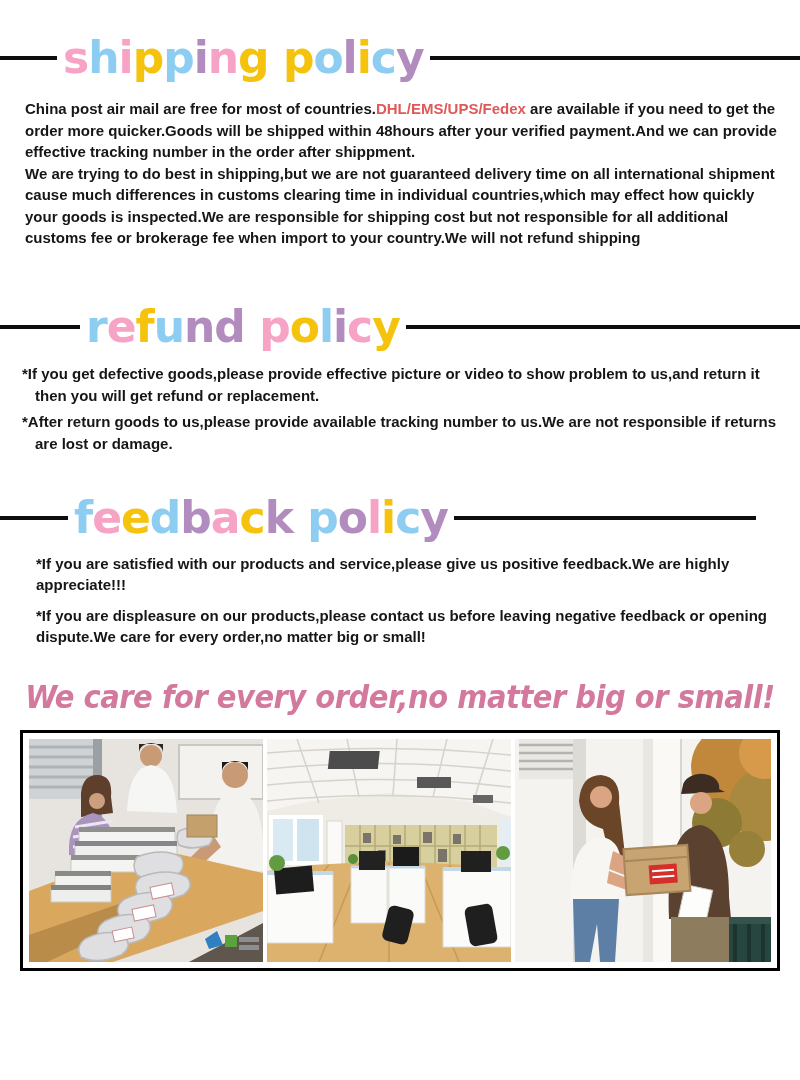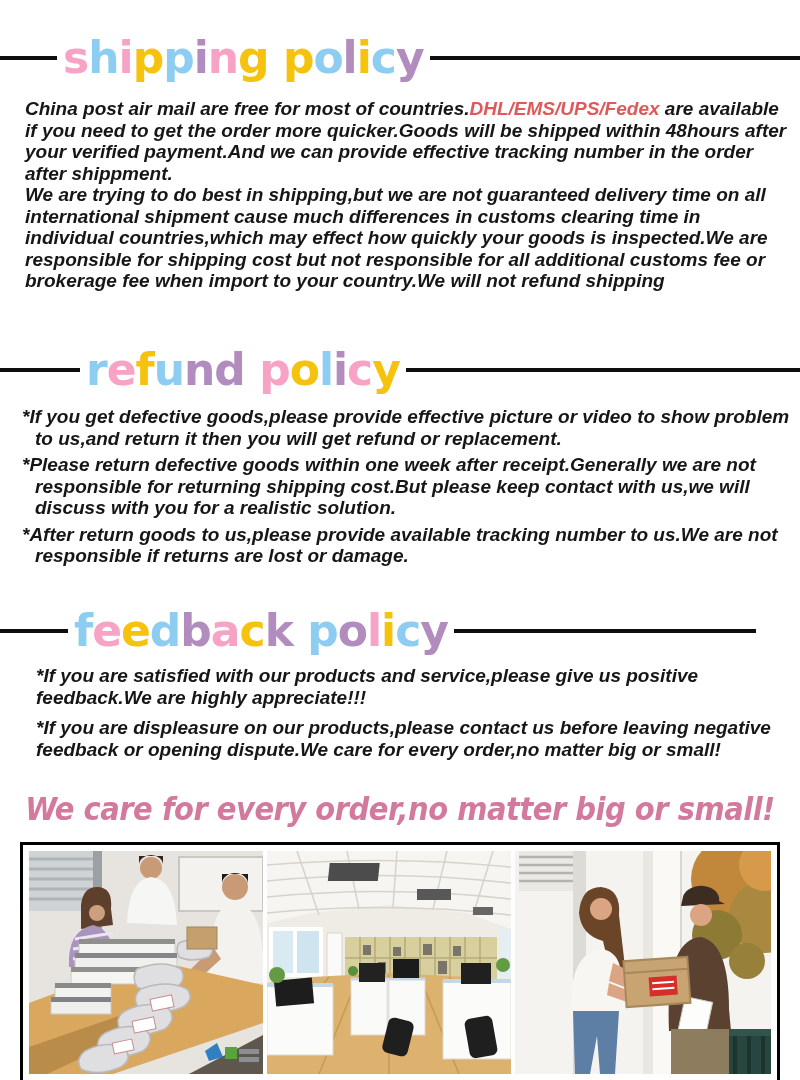--- a/index.html
+++ b/index.html
@@ -16,21 +16,21 @@
   h1.bubble{
     margin:0 6px;font-family:"DejaVu Sans", sans-serif;
     font-size:44px;font-weight:800;letter-spacing:-1px;line-height:1.1;
     white-space:pre;
   }
   .row-shipping{margin-top:34px;}
   .row-refund{margin-top:54px;}
   .row-feedback{margin-top:40px;padding-right:44px;}
 
   
-  .copy{color:#161616;font-weight:bold;font-size:19px;line-height:21.5px;font-style:italic;}
+  .copy{color:#161616;font-weight:bold;font-size:15px;line-height:21.5px;}
   .copy p{margin:0;}
   .shipping-copy{margin:16px 12px 0 25px;}
   .refund-copy{margin:12px 10px 12px 22px;}
   .refund-copy p{margin:0 0 5px 0;padding-left:13px;text-indent:-13px;}
   .refund-copy p.noast{padding-left:8px;text-indent:0;margin-top:8px;}
   .feedback-copy{margin:10px 10px 0 36px;}
   .feedback-copy p{margin:0 0 9px 0;}
   .red{color:#e05858;}
 
   
@@ -71,21 +71,20 @@
   </section>
 
   <section>
     <div class="h-row row-refund">
       <span class="h-line" style="width:80px;"></span>
       <h1 class="bubble"><span style="color: rgb(140, 205, 241);">r</span><span style="color: rgb(246, 163, 198);">e</span><span style="color: rgb(245, 195, 14);">f</span><span style="color: rgb(140, 205, 241);">u</span><span style="color: rgb(178, 140, 190);">n</span><span style="color: rgb(178, 140, 190);">d</span><span> </span><span style="color: rgb(246, 163, 198);">p</span><span style="color: rgb(245, 195, 14);">o</span><span style="color: rgb(140, 205, 241);">l</span><span style="color: rgb(178, 140, 190);">i</span><span style="color: rgb(246, 163, 198);">c</span><span style="color: rgb(245, 195, 14);">y</span></h1>
       <span class="h-line grow"></span>
     </div>
     <div class="copy refund-copy">
       <p>*If you get defective goods,please provide effective picture or video to show problem to us,and  return it then you will get refund or replacement.</p>
-      <p>*Please return defective goods within one week after receipt.Generally we are not responsible for returning shipping cost.But please keep contact with us,we will discuss with you for a realistic solution.</p>
       <p>*After return goods to us,please provide available tracking number to us.We are not responsible if returns are lost or damage.</p>
     </div>
   </section>
 
   <section>
     <div class="h-row row-feedback">
       <span class="h-line" style="width:68px;"></span>
       <h1 class="bubble"><span style="color: rgb(140, 205, 241);">f</span><span style="color: rgb(246, 163, 198);">e</span><span style="color: rgb(245, 195, 14);">e</span><span style="color: rgb(140, 205, 241);">d</span><span style="color: rgb(178, 140, 190);">b</span><span style="color: rgb(246, 163, 198);">a</span><span style="color: rgb(245, 195, 14);">c</span><span style="color: rgb(178, 140, 190);">k</span><span> </span><span style="color: rgb(140, 205, 241);">p</span><span style="color: rgb(178, 140, 190);">o</span><span style="color: rgb(246, 163, 198);">l</span><span style="color: rgb(245, 195, 14);">i</span><span style="color: rgb(140, 205, 241);">c</span><span style="color: rgb(178, 140, 190);">y</span></h1>
       <span class="h-line grow"></span>
     </div>

